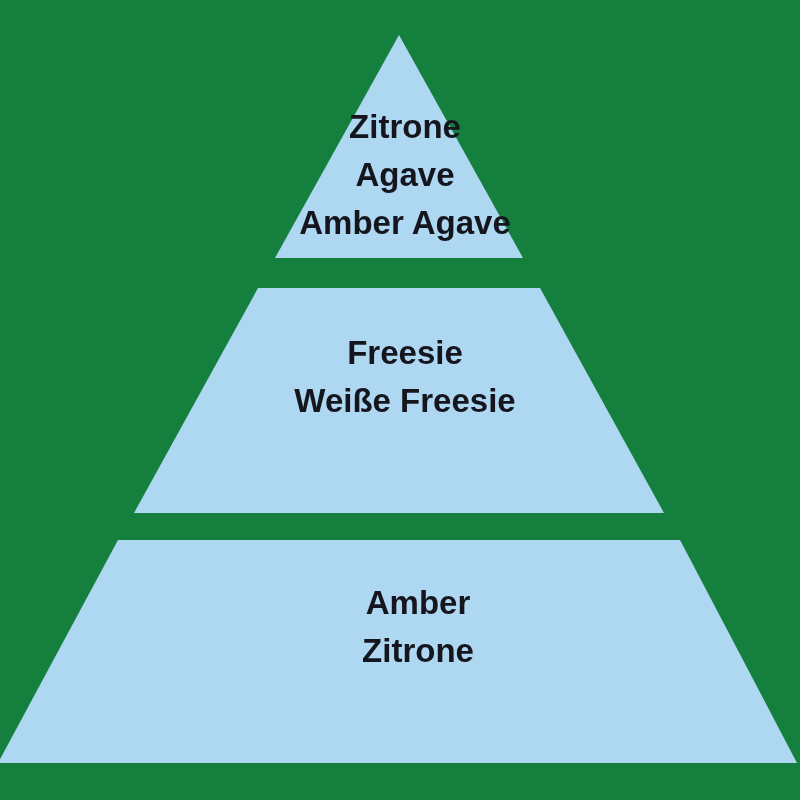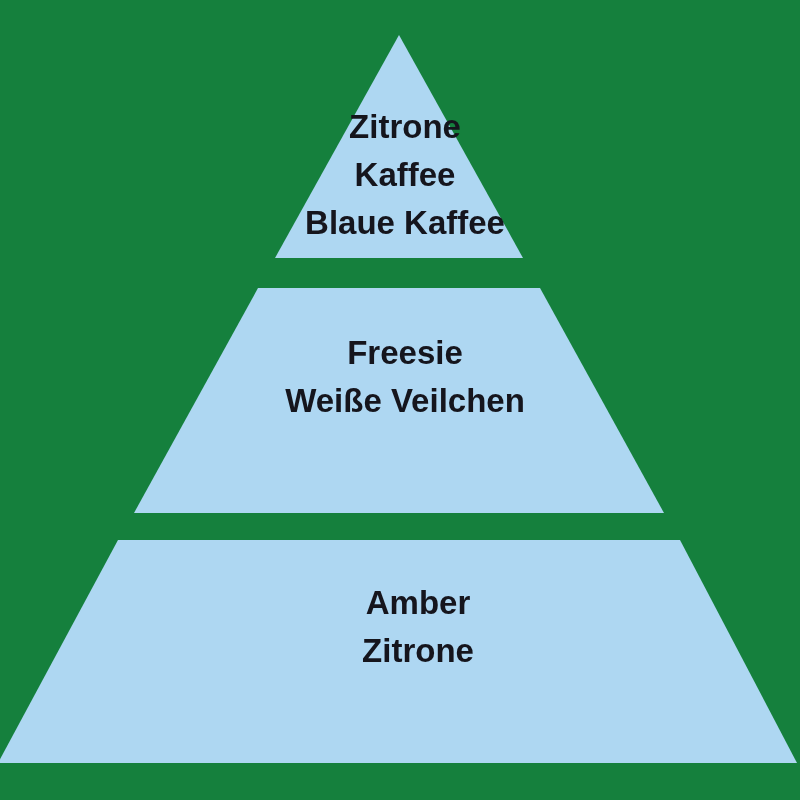--- a/index.html
+++ b/index.html
@@ -47,27 +47,27 @@
 <div class="canvas">
 
   <svg class="pyramid-svg" viewBox="0 0 800 800" aria-hidden="true">
     <polygon points="399,35 523,258 275,258" fill="#aed7f2"></polygon>
     <polygon points="258,288 540,288 664,513 134,513" fill="#aed7f2"></polygon>
     <polygon points="118,540 680,540 797,763 -2,763" fill="#aed7f2"></polygon>
   </svg>
 
   <div class="tier-labels top">
     <div class="note-line">Zitrone</div>
-    <div class="note-line">Kaffee</div>
-    <div class="note-line">Blaue Kaffee</div>
+    <div class="note-line">Agave</div>
+    <div class="note-line">Amber Agave</div>
   </div>
 
   <div class="tier-labels middle">
     <div class="note-line">Freesie</div>
-    <div class="note-line">Weiße Veilchen</div>
+    <div class="note-line">Weiße Freesie</div>
   </div>
 
   <div class="tier-labels bottom">
     <div class="note-line">Amber</div>
     <div class="note-line">Zitrone</div>
   </div>
 
 </div>
 
 </body></html>

